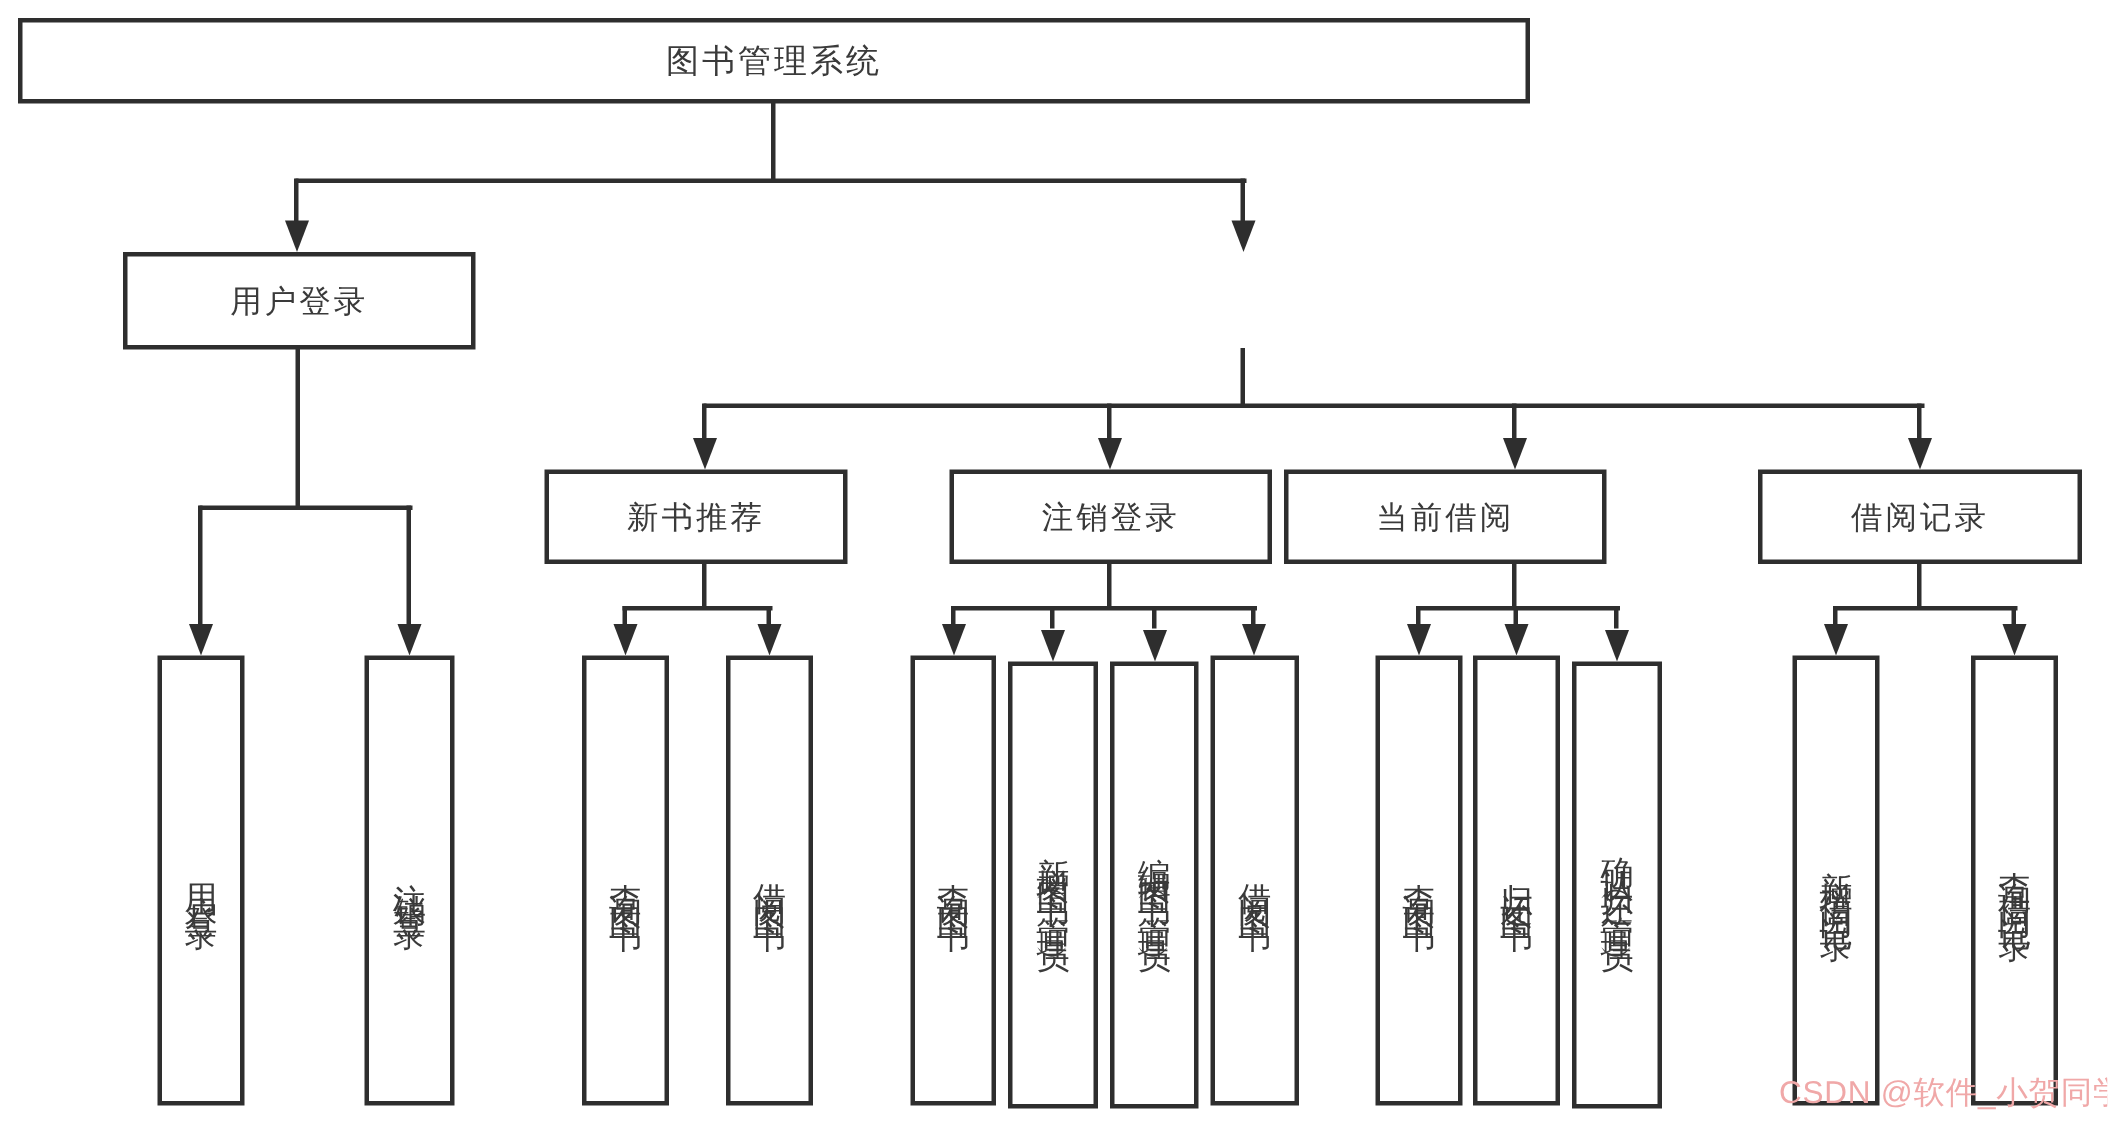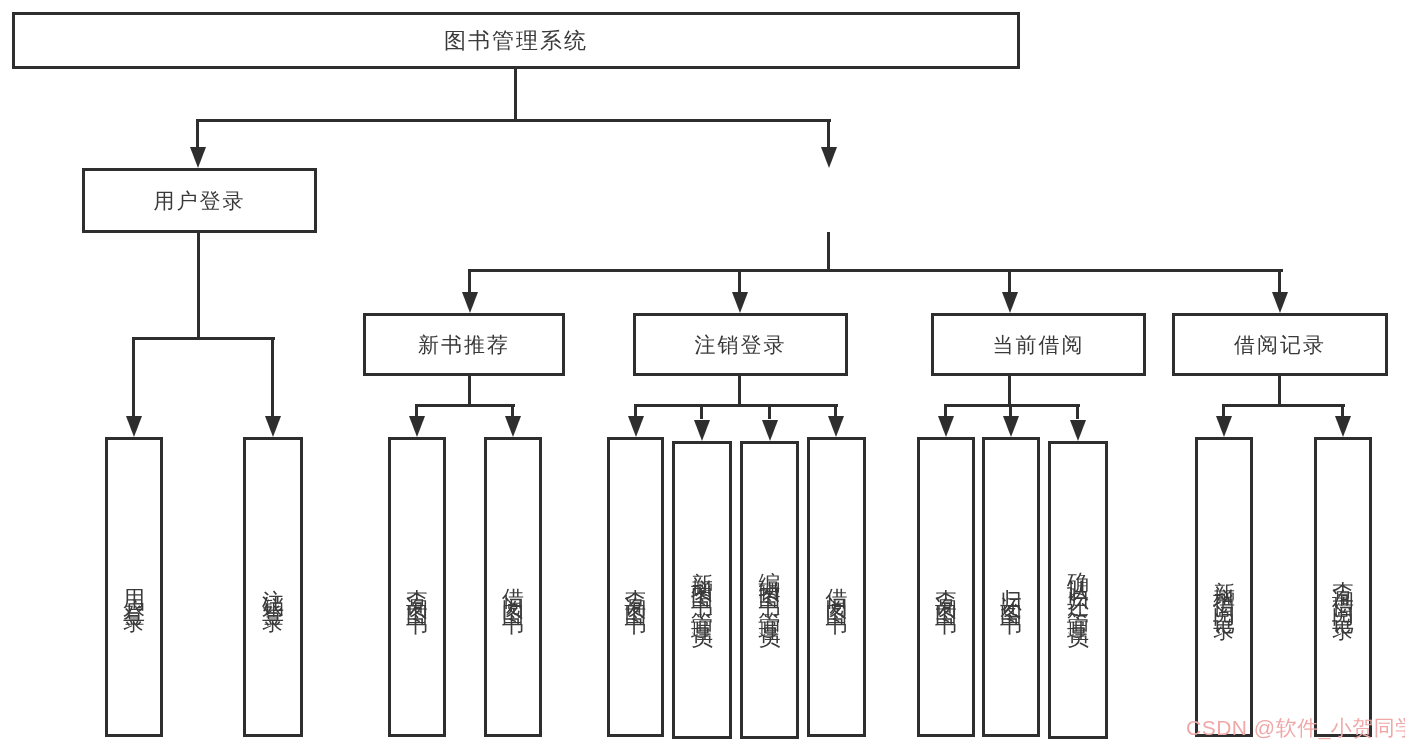--- a/index.html
+++ b/index.html
@@ -73,21 +73,21 @@
   <div class="ah" style="left:1002px;top:292px;"></div>
   <div class="vl" style="left:1278px;top:269px;height:26px;"></div>
   <div class="ah" style="left:1272px;top:292px;"></div>
 
   <div class="box" style="left:363px;top:313px;width:202px;height:63px;">
     <span class="lbl">新书推荐</span>
   </div>
   <div class="box" style="left:633px;top:313px;width:215px;height:63px;">
     <span class="lbl">注销登录</span>
   </div>
-  <div class="box" style="left:931px;top:313px;width:215px;height:63px;">
+  <div class="box" style="left:856px;top:313px;width:215px;height:63px;">
     <span class="lbl">当前借阅</span>
   </div>
   <div class="box" style="left:1172px;top:313px;width:216px;height:63px;">
     <span class="lbl">借阅记录</span>
   </div>
 
   <div class="vl" style="left:468px;top:375px;height:31px;"></div>
   <div class="hl" style="left:415px;top:404px;width:100px;"></div>
   <div class="vl" style="left:415px;top:404px;height:13px;"></div>
   <div class="ah" style="left:409px;top:416px;"></div>

